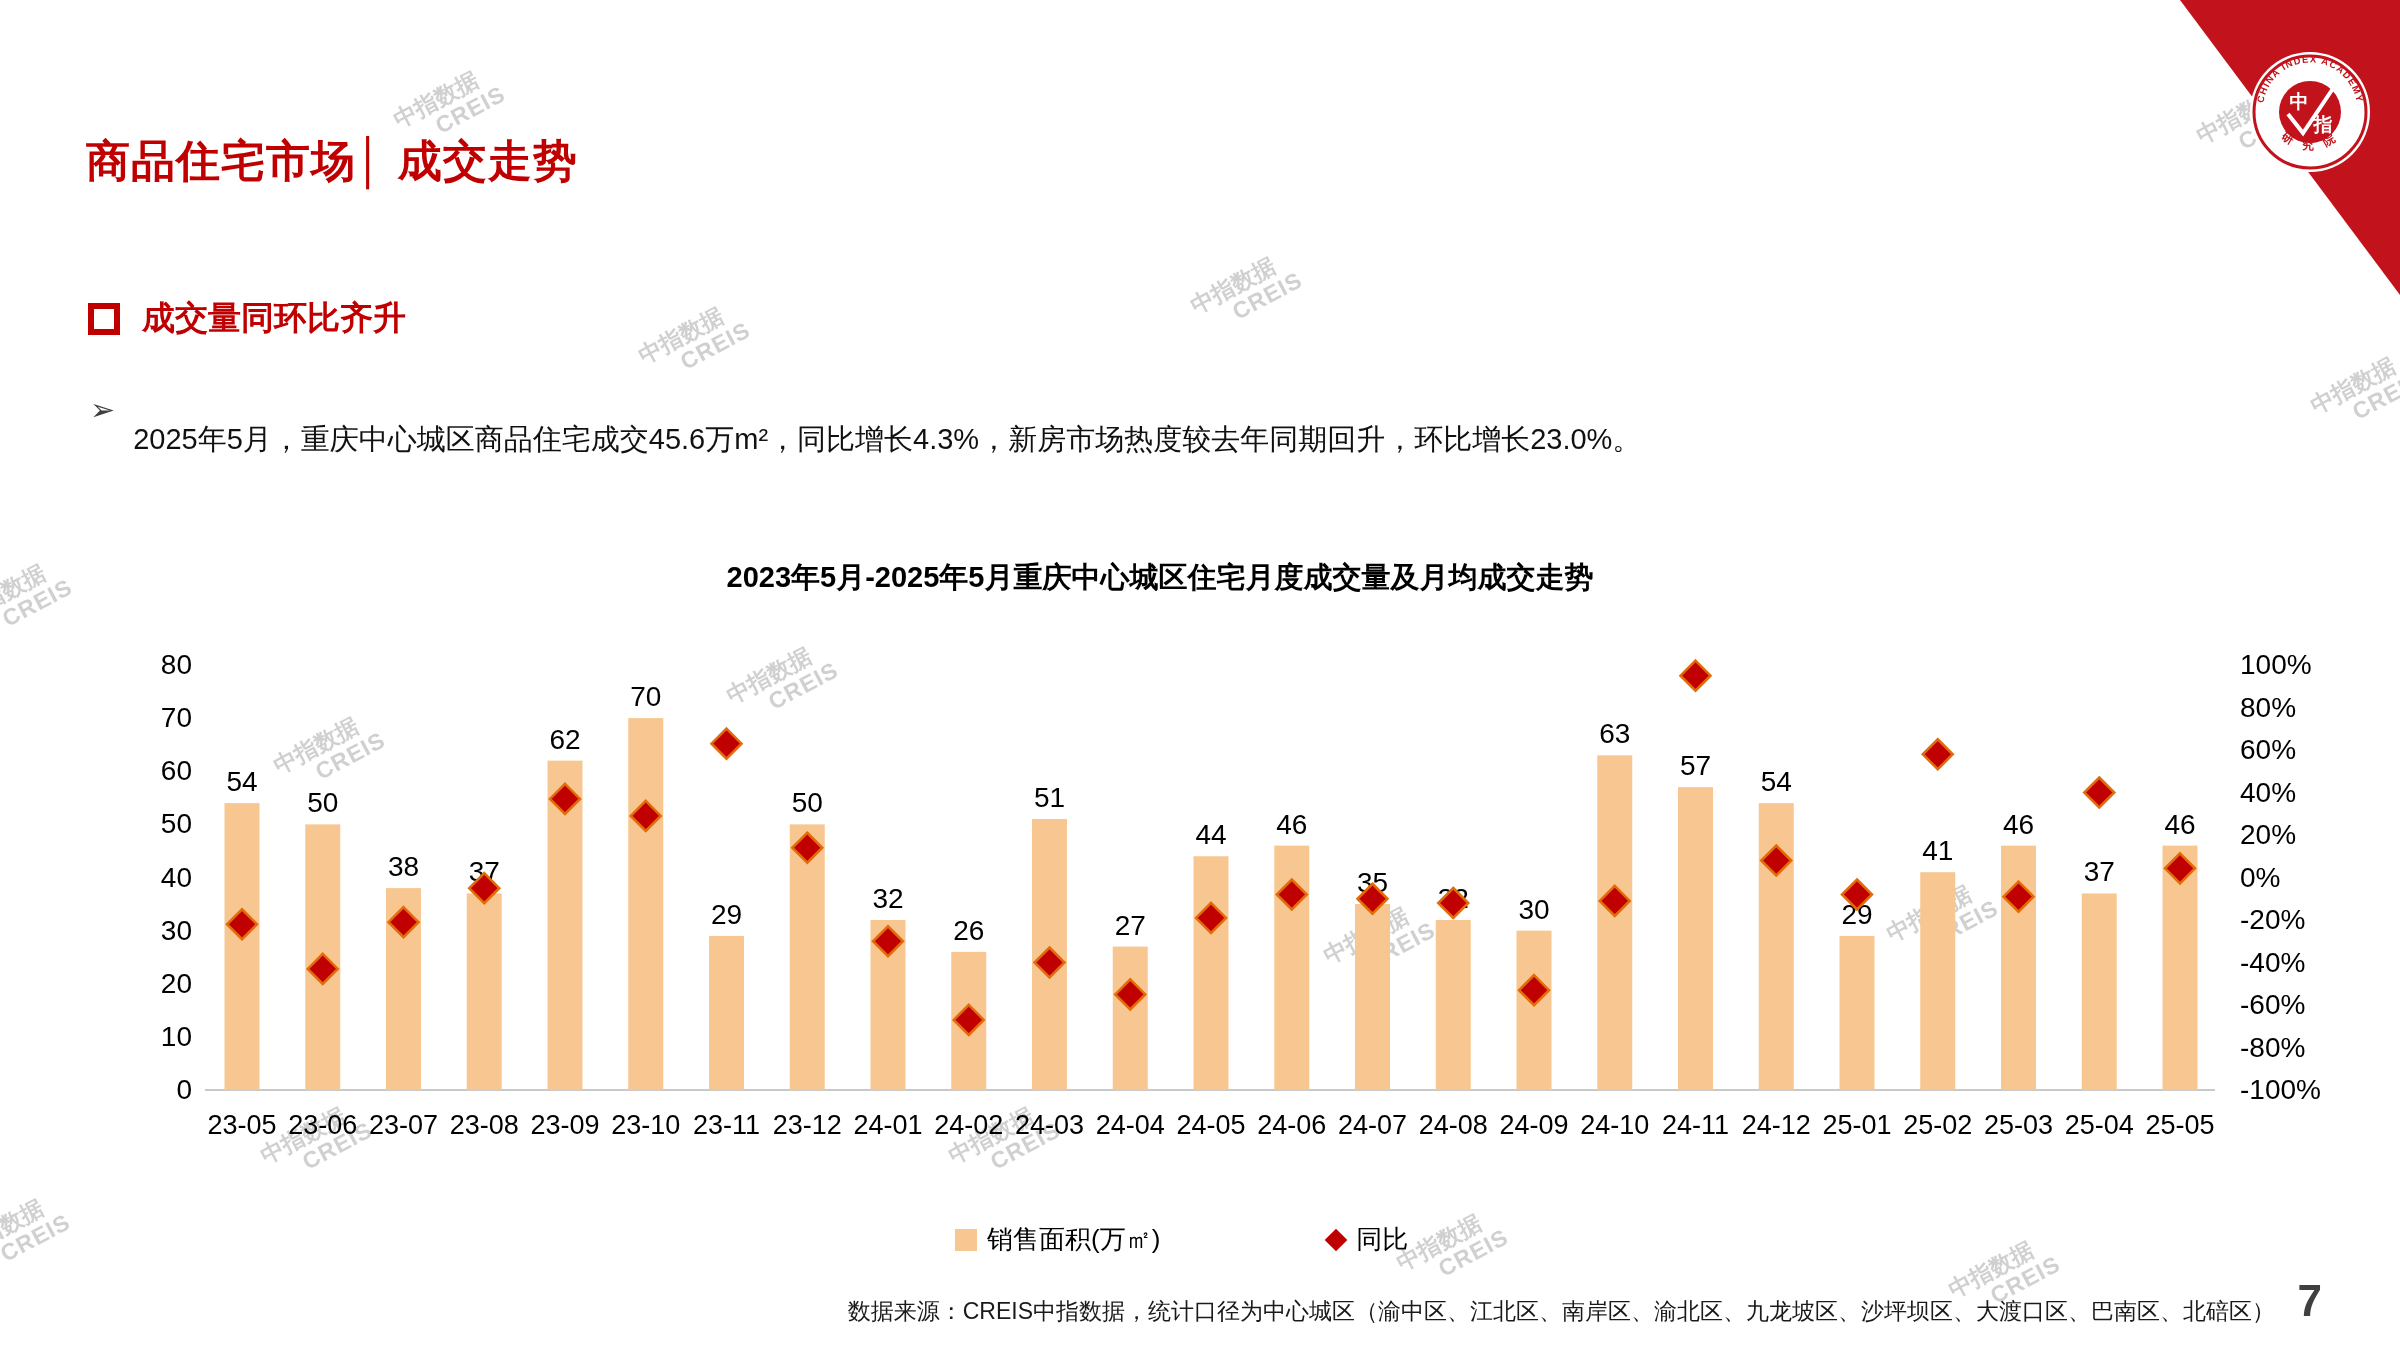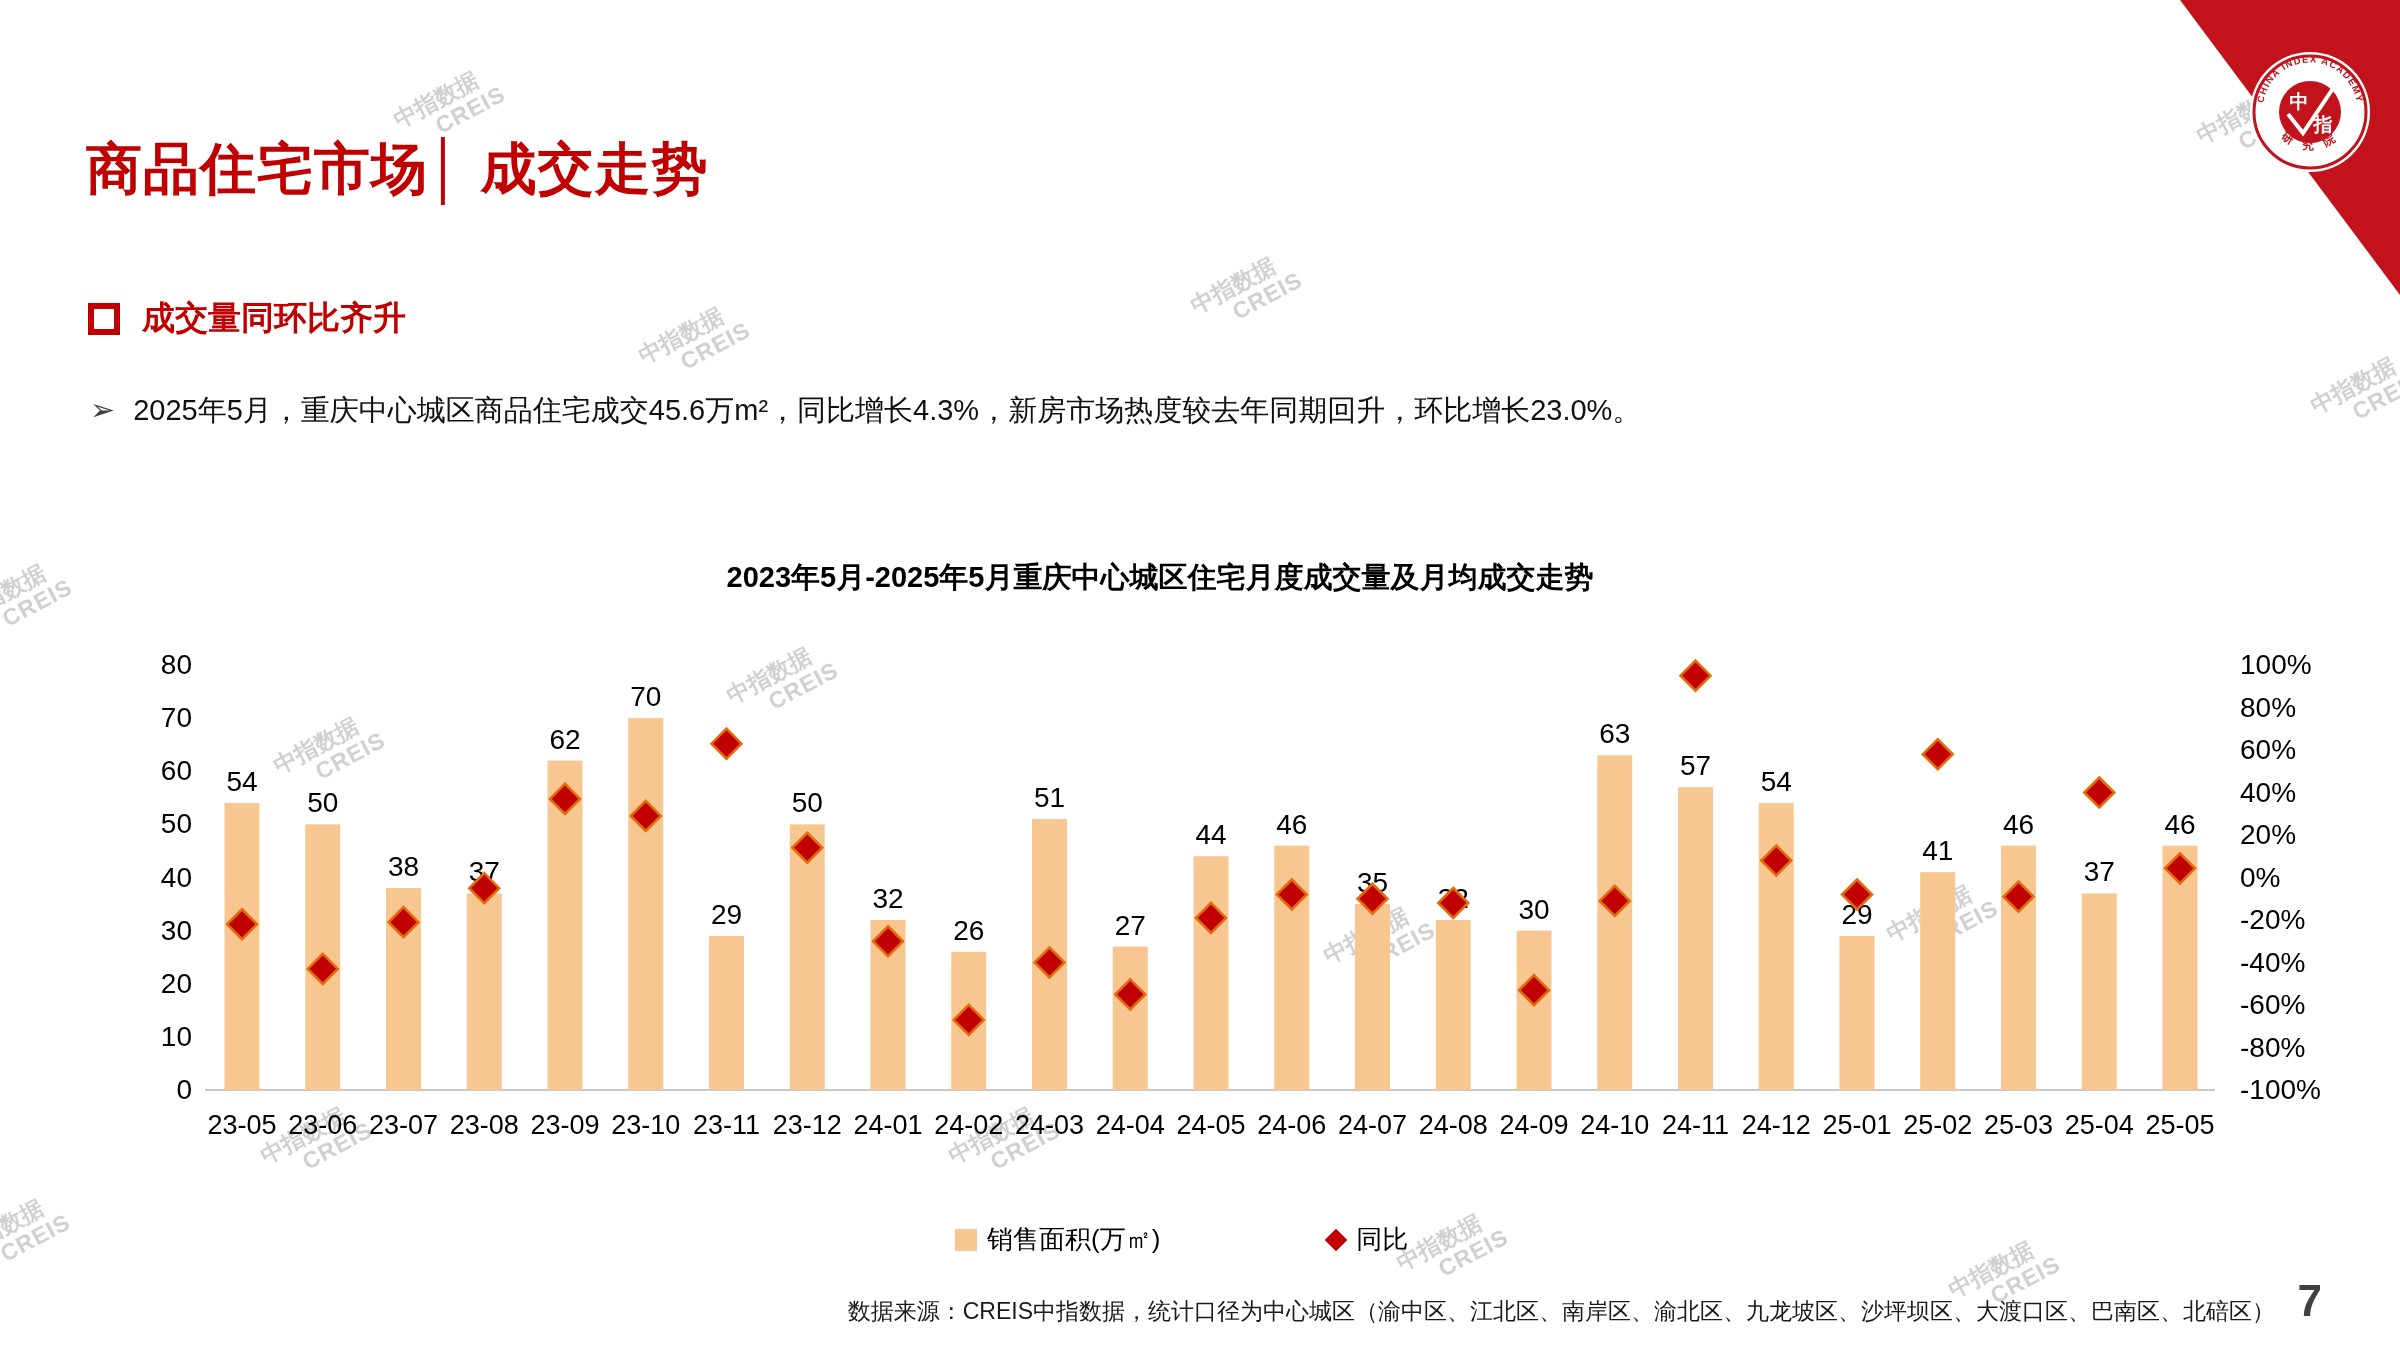--- a/index.html
+++ b/index.html
@@ -4,32 +4,32 @@
 <style>
   html,body{margin:0;padding:0;}
   body{
     width:2400px;height:1350px;position:relative;overflow:hidden;
     background:#ffffff;
     font-family:"Liberation Sans","DejaVu Sans",sans-serif;
   }
   .abs{position:absolute;}
   
   .page-title{
-    left:86px;top:132px;font-size:56px;font-weight:bold;color:#C00000;
+    left:86px;top:132px;font-size:44px;font-weight:bold;color:#C00000;
     letter-spacing:1px;z-index:5;
   }
   .section-row{left:88px;top:296px;display:flex;align-items:center;z-index:5;}
   .section-bullet{
     width:20px;height:20px;border:6px solid #C00000;margin-right:22px;
     box-sizing:content-box;background:#fff;
   }
   .section-heading{font-size:33px;font-weight:bold;color:#C00000;}
   .bullet-row{left:90px;top:390px;display:flex;align-items:flex-start;z-index:5;}
   .bullet-arrow{font-size:30px;color:#404040;margin-right:18px;line-height:40px;}
-  .bullet-text{font-size:29px;color:#111;line-height:40px;}
+  .bullet-text{font-size:29px;color:#111;line-height:40px;margin-top:29px;}
   
   .chart-title{
     left:0;right:80px;top:558px;text-align:center;
     font-size:29px;font-weight:bold;color:#000;z-index:5;
   }
   svg.chart{left:0;top:0;width:2400px;height:1350px;z-index:2;}
   .legend-row{
     left:955px;top:1222px;display:flex;align-items:center;z-index:5;gap:44px;
   }
   .legend-item{display:flex;align-items:center;margin-right:120px;}

